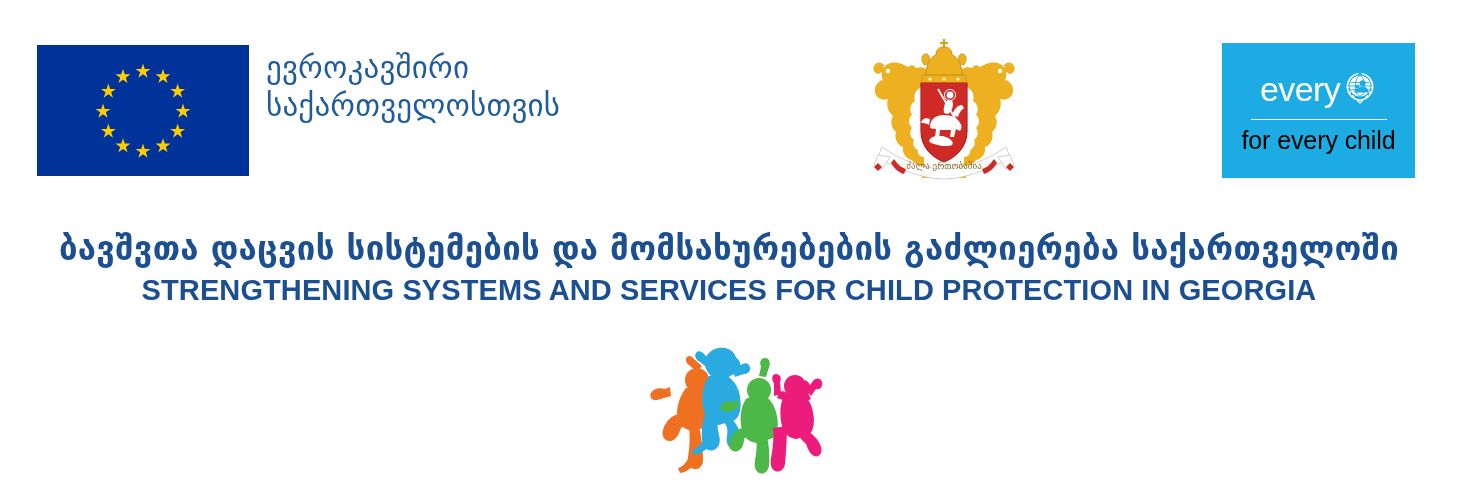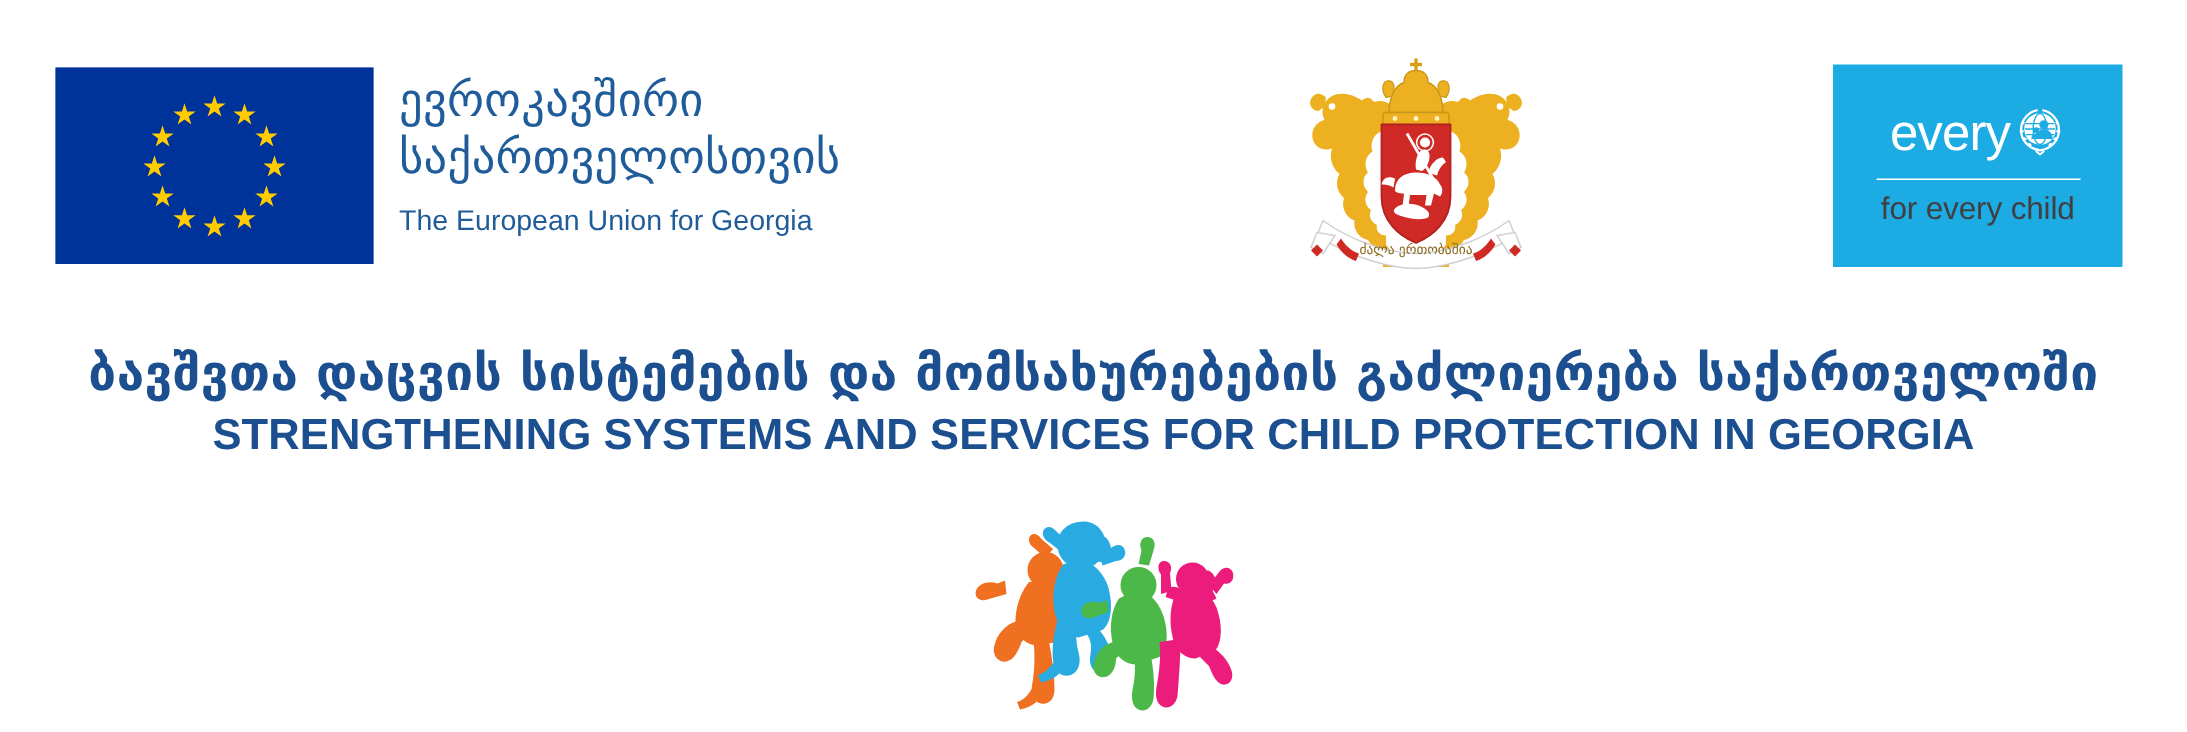--- a/index.html
+++ b/index.html
@@ -113,23 +113,23 @@
   }
   .unicef-emblem { display: block; }
   .unicef-rule {
     width: 136px;
     height: 1.5px;
     background: #ffffff;
     margin: 10px 0 8px 0;
   }
   .unicef-tag {
     font-family: "Liberation Sans", "DejaVu Sans", sans-serif;
-    font-size: 21px;
+    font-size: 25px;
     line-height: 24px;
-    color: #404040;
+    color: #000000;
     letter-spacing: -0.1px;
     white-space: nowrap;
   }
 
   
   .titles {
     position: absolute;
     left: 0;
     top: 228px;
     width: 1458px;
@@ -189,21 +189,20 @@
             <polygon points="71.36,78.5 73.12,83.92 78.82,83.92 74.21,87.27 75.97,92.69 71.36,89.34 66.75,92.69 68.51,87.27 63.9,83.92 69.6,83.92"></polygon>
             <polygon points="66,58.5 67.76,63.92 73.46,63.92 68.85,67.27 70.61,72.69 66,69.34 61.39,72.69 63.15,67.27 58.54,63.92 64.24,63.92"></polygon>
             <polygon points="71.36,38.5 73.12,43.92 78.82,43.92 74.21,47.27 75.97,52.69 71.36,49.34 66.75,52.69 68.51,47.27 63.9,43.92 69.6,43.92"></polygon>
             <polygon points="86,23.86 87.76,29.28 93.46,29.28 88.85,32.63 90.61,38.05 86,34.7 81.39,38.05 83.15,32.63 78.54,29.28 84.24,29.28"></polygon>
           </g>
         </svg>
       </div>
       <div class="eu-text">
         <div class="ka-line">ევროკავშირი</div>
         <div class="ka-line">საქართველოსთვის</div>
-        <div class="en-line">The European Union for Georgia</div>
       </div>
     </div>
 
     <div class="coa">
       <svg width="160" height="145" viewBox="0 0 160 145" xmlns="http://www.w3.org/2000/svg">
         <defs>
           <g id="lion">
 
             <path d="M44,32 C38,28 30,26 24,29 C18,32 16,39 19,45 C14,46 10,51 11,57
                      C12,63 18,66 24,64 C22,70 24,77 29,81 C26,86 27,93 32,97

